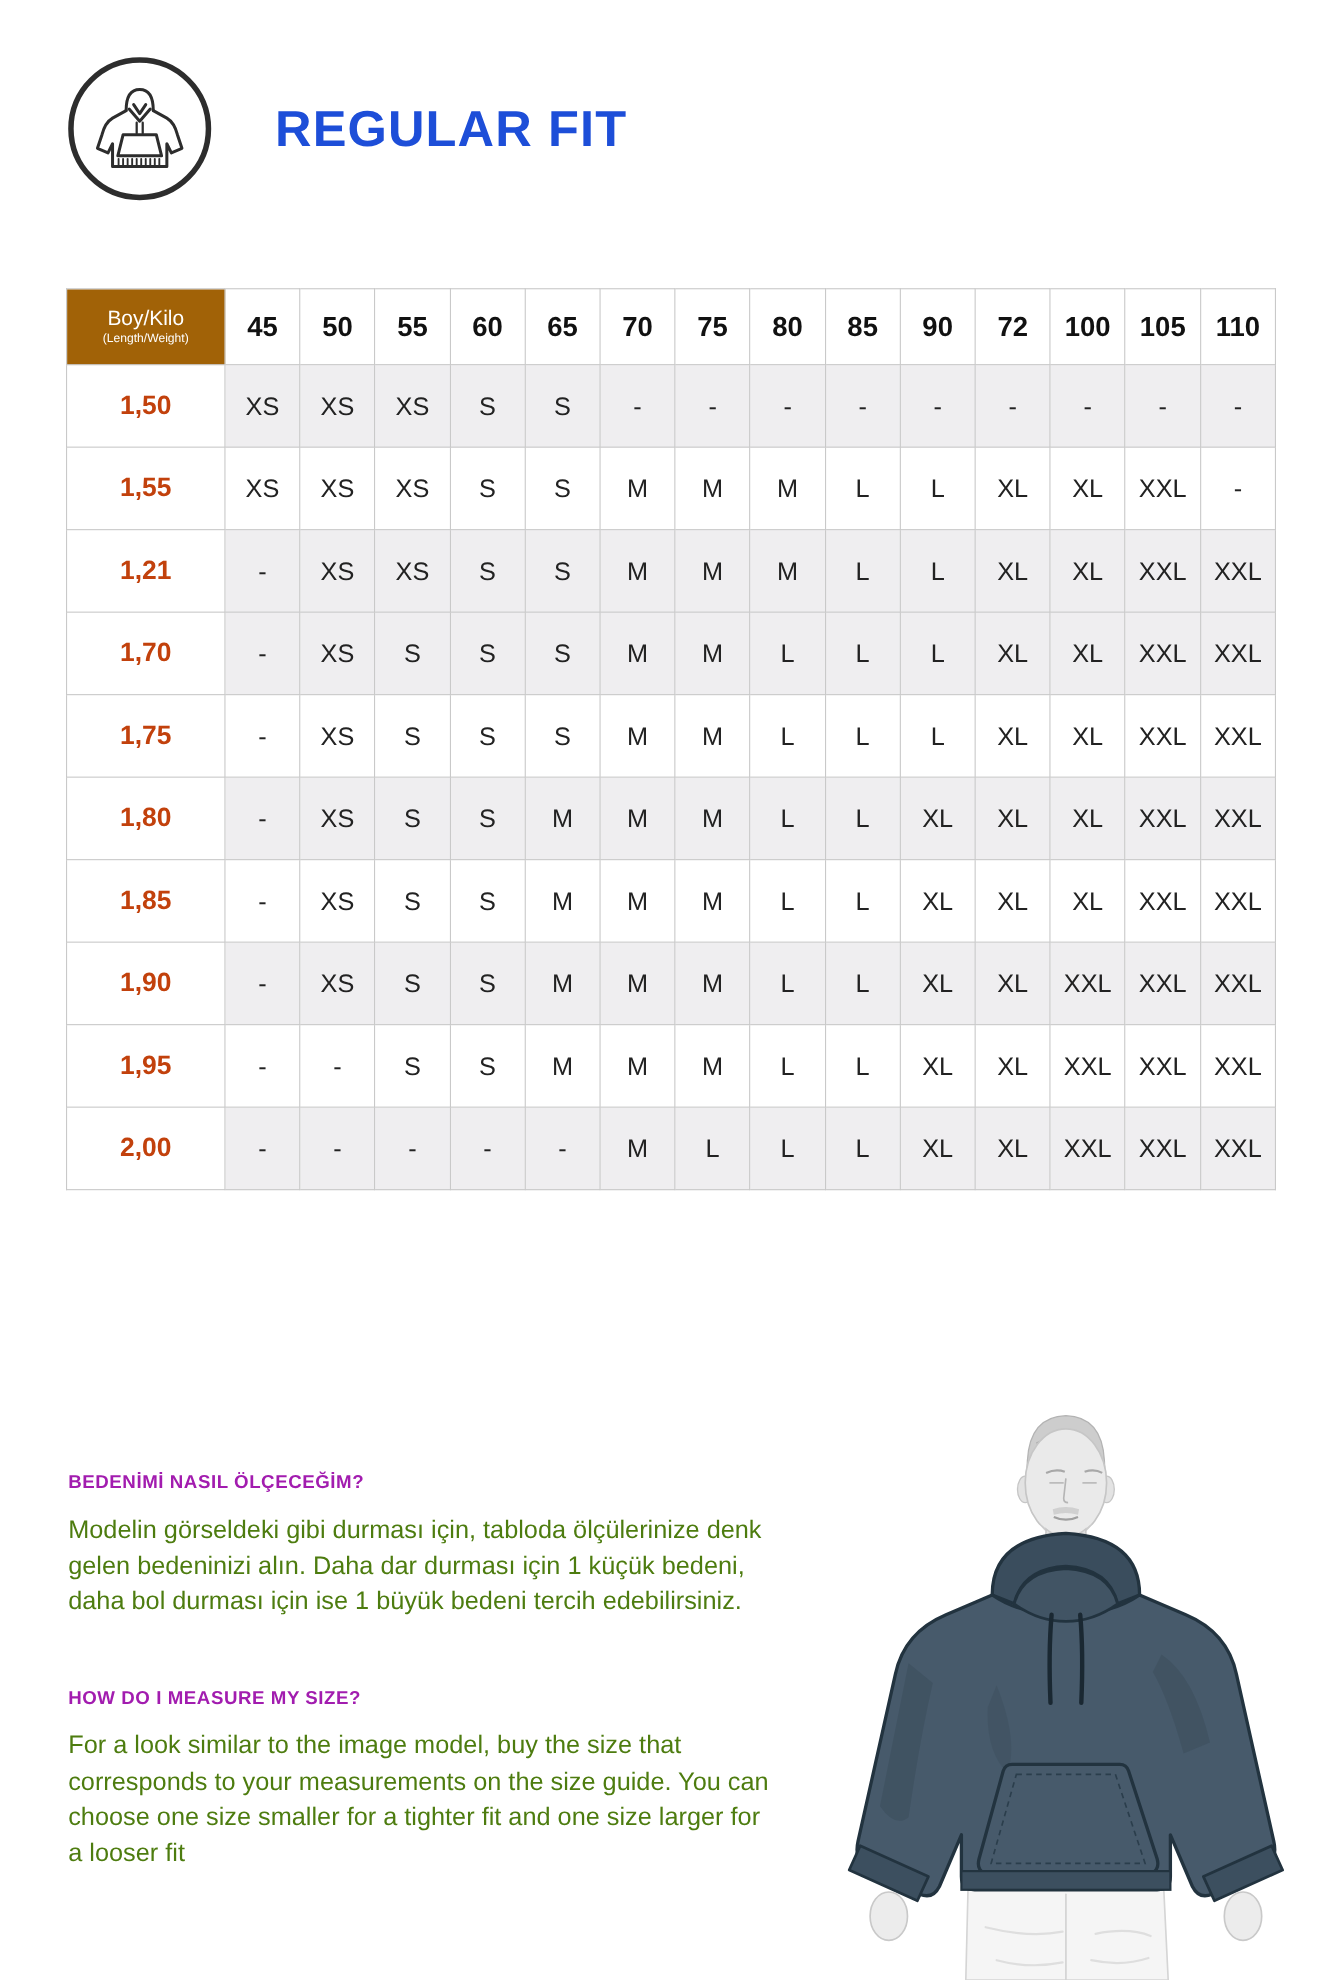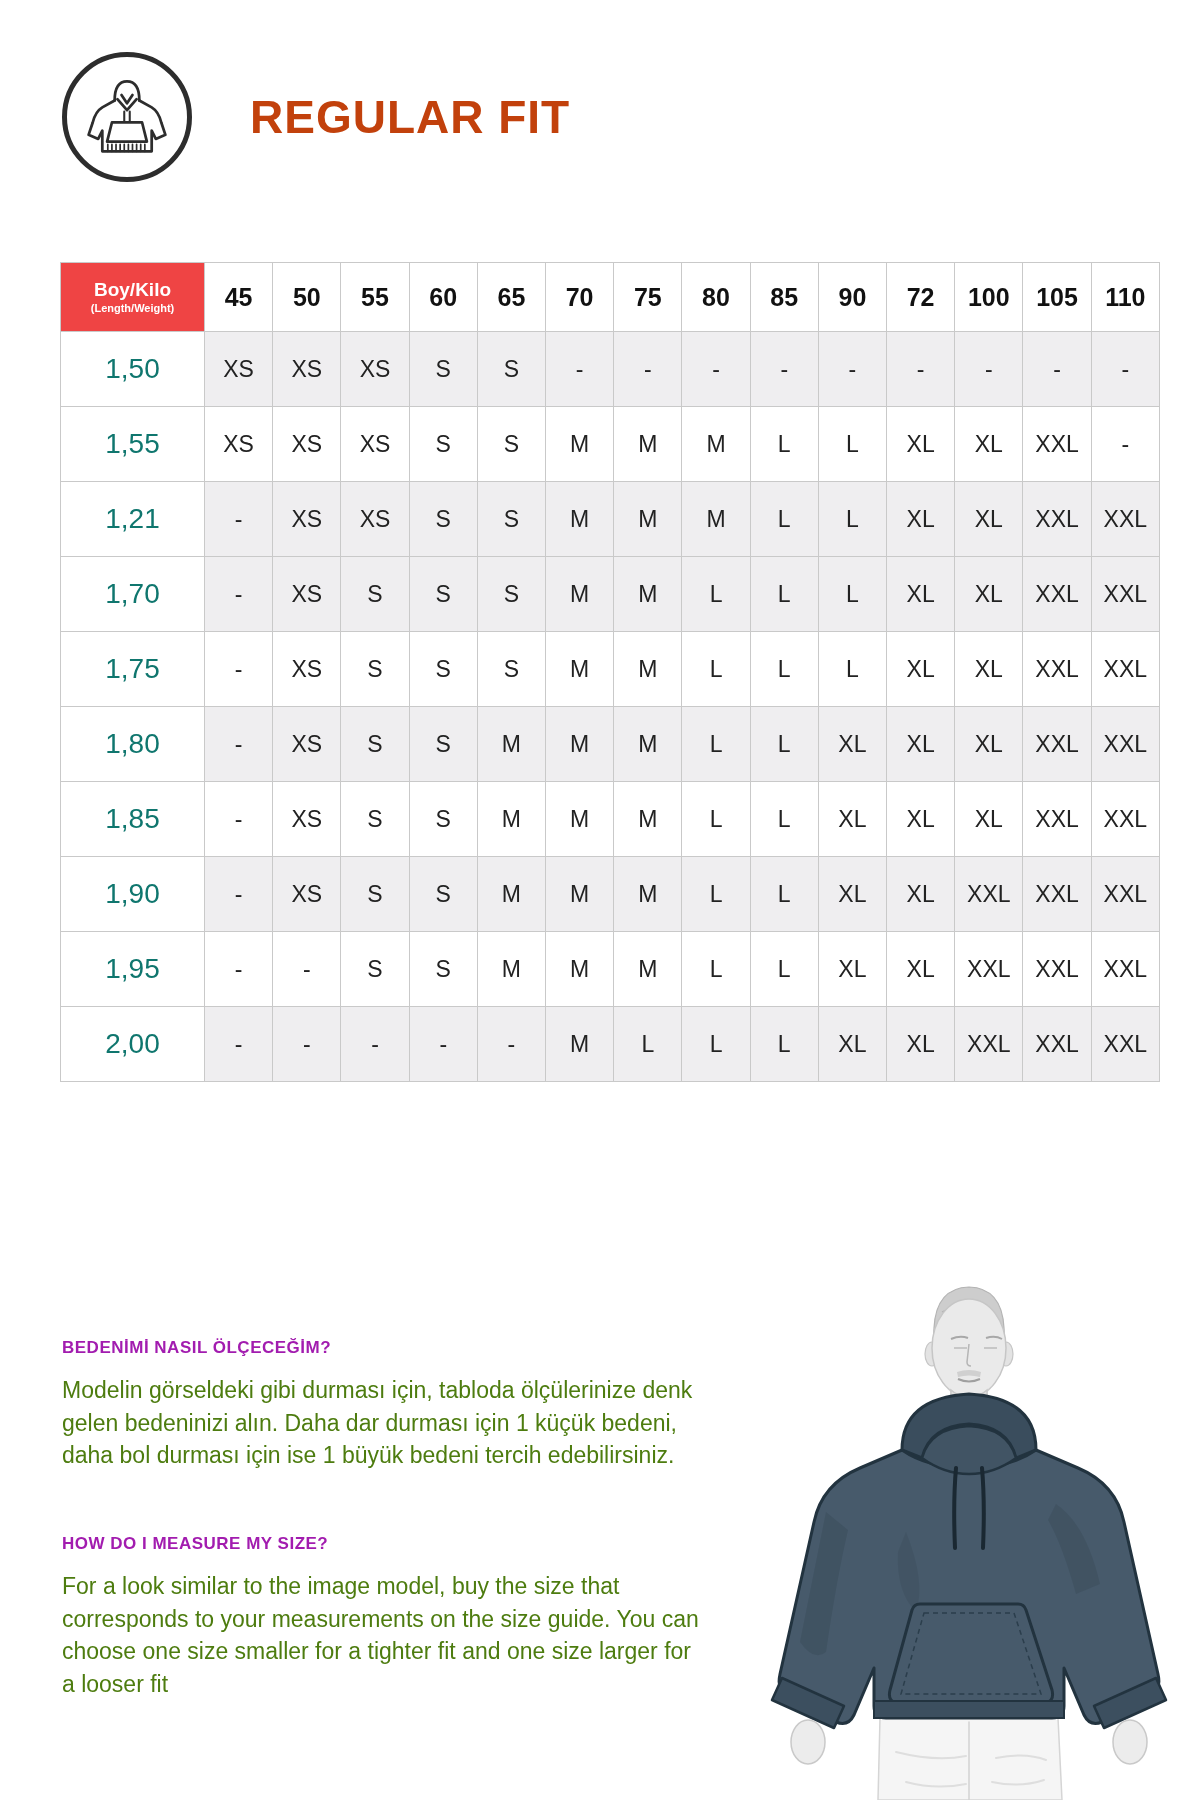--- a/index.html
+++ b/index.html
@@ -3,33 +3,33 @@
 <meta charset="utf-8">
 <style>
   html,body{margin:0;padding:0;background:#ffffff;}
   body{width:1200px;height:1800px;position:relative;overflow:hidden;
        font-family:"Liberation Sans", sans-serif;color:#1c1c1c;}
 
   
   .brand{position:absolute;left:62px;top:52px;display:flex;align-items:center;}
   .icon-circle{width:120px;height:120px;border:5px solid #2d2d2d;border-radius:50%;
                display:flex;align-items:center;justify-content:center;flex:0 0 auto;}
-  .title{margin:0 0 0 58px;font-size:46px;font-weight:bold;color:#c2410c;letter-spacing:1px;}
+  .title{margin:0 0 0 58px;font-size:46px;font-weight:bold;color:#1d4ed8;letter-spacing:1px;}
 
   
   table.size-table{position:absolute;left:60px;top:262px;width:1100px;
                    border-collapse:collapse;table-layout:fixed;text-align:center;}
   .size-table th,.size-table td{border:1px solid #c9c9c9;padding:0;}
   .size-table thead th{height:68px;font-size:25px;font-weight:bold;color:#111;background:#ffffff;}
-  .size-table th.corner{width:143px;background:#ef4444;color:#ffffff;font-weight:bold;margin-left:16px;}
+  .size-table th.corner{width:143px;background:#a16207;color:#ffffff;font-weight:normal;margin-left:16px;}
   .corner-line1{display:block;font-size:19px;line-height:1.2;}
   .corner-line2{display:block;font-size:11px;line-height:1.2;}
   .size-table tbody td{height:74px;font-size:23px;color:#222;background:#ffffff;}
   .size-table tbody tr.alt td{background:#efeef0;}
-  .size-table tbody td.rowlabel{background:#ffffff;color:#0f766e;font-size:28px;}
+  .size-table tbody td.rowlabel{background:#ffffff;color:#c2410c;font-size:24px;font-weight:bold;}
   .size-table tbody tr.alt td.rowlabel{background:#ffffff;}
 
   
   .info{position:absolute;left:62px;top:1338px;width:700px;}
   .info h2{margin:0 0 16px 0;font-size:17px;font-weight:bold;color:#a21caf;letter-spacing:.5px;}
   .info p{margin:0;font-size:23px;line-height:1.42;color:#4d7c0f;}
   .info p.tr-body{margin-bottom:62px;width:660px;}
   .info p.en-body{width:640px;}
 
   

